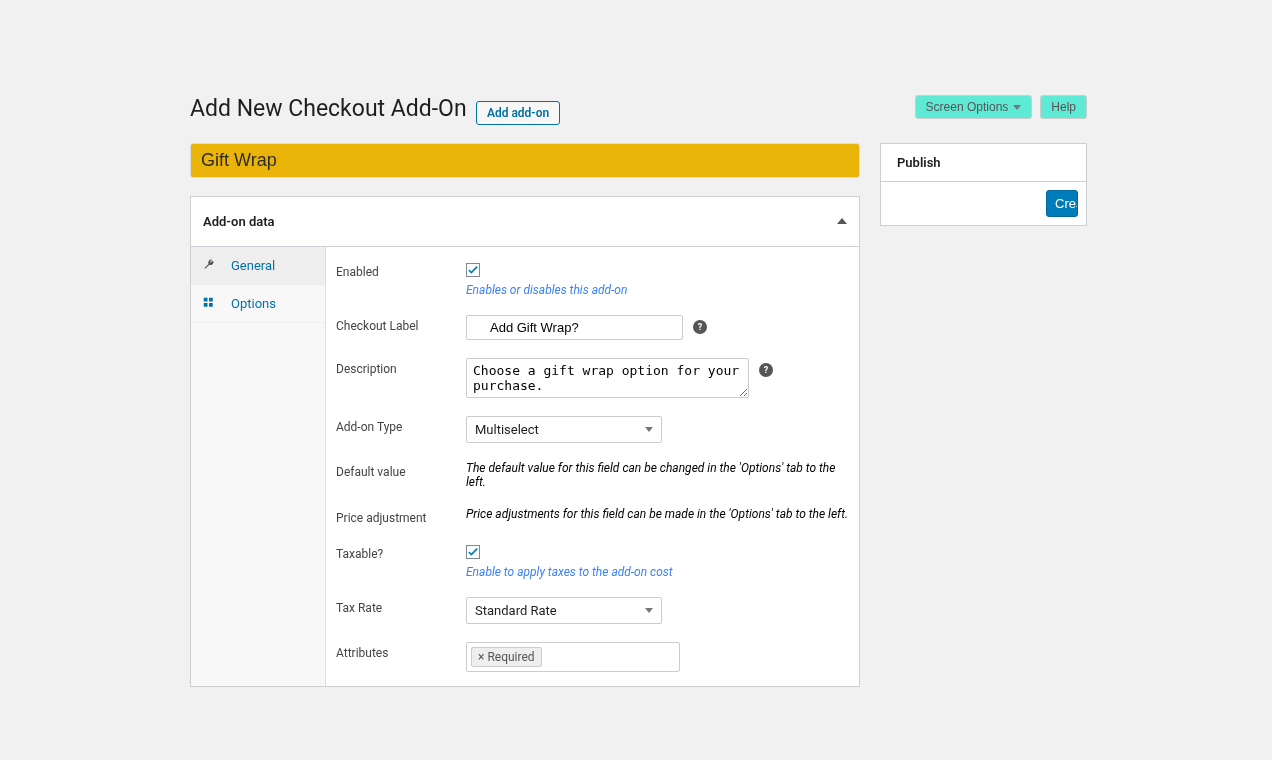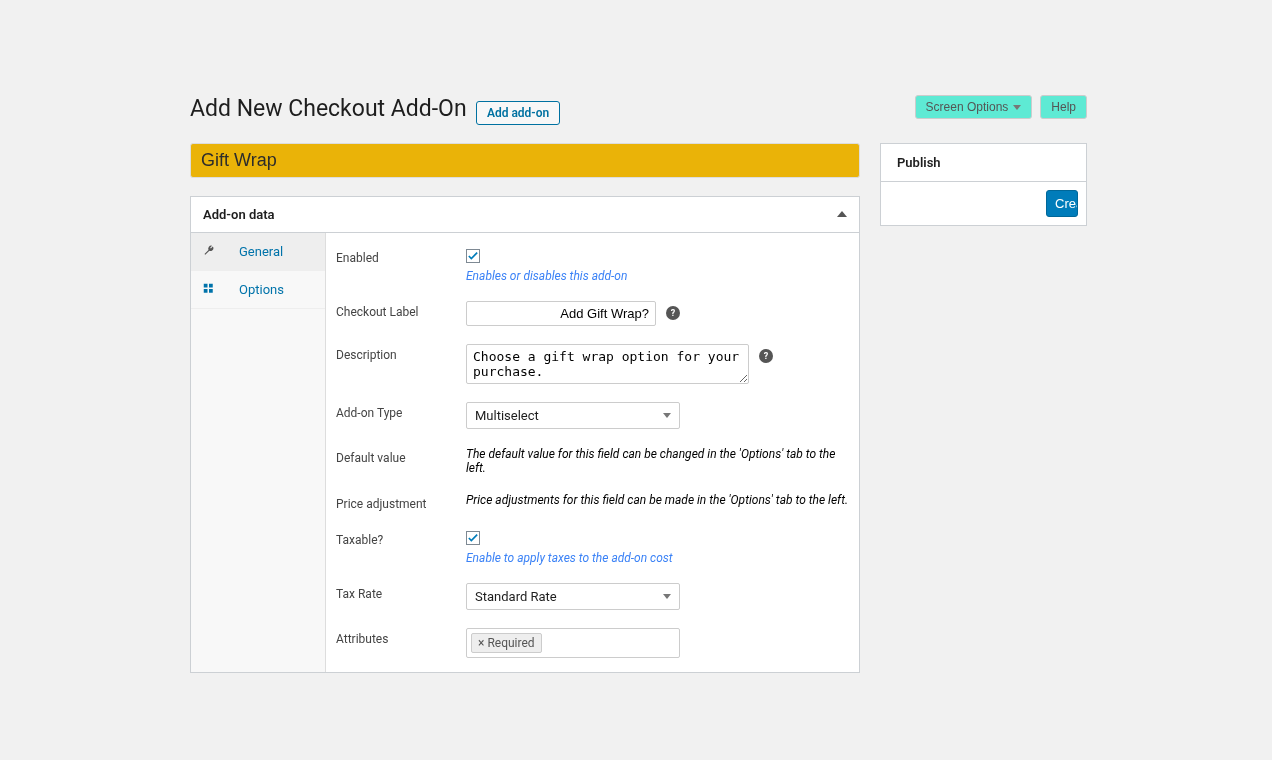--- a/index.html
+++ b/index.html
@@ -77,42 +77,42 @@
 }
 .postbox {
   background: #fff;
   border: 1px solid #ccd0d4;
   margin-top: 18px;
 }
 .postbox-header {
   display: flex;
   justify-content: space-between;
   align-items: center;
-  padding: 10px 12px;
+  padding: 17px 12px;
   border-bottom: 1px solid #ccd0d4;
   gap: 31px;
 }
 .postbox-title { font-size: 13px; font-weight: 600; }
 .toggle-up {
   width: 0; height: 0;
   border-left: 5px solid transparent;
   border-right: 5px solid transparent;
   border-bottom: 6px solid #555;
   cursor: pointer;
 }
 .panel-body { display: flex; }
 .tabs-side {
   width: 135px;
   background: #f8f8f8;
   border-right: 1px solid #ddd;
 }
 .tab {
   display: flex;
   align-items: center;
-  gap: 24px;
+  gap: 16px;
   padding: 11px 12px;
   font-size: 13px;
   color: #555;
   cursor: pointer;
   border-bottom: 1px solid #eee;
 }
 .tab.active { background: #eee; color: #0073aa; }
 .tab.link { color: #0073aa; }
 .tab-icon { width: 12px; height: 12px; display: inline-flex; }
 .form-area { flex: 1; padding: 14px 10px 14px 10px; }
@@ -131,38 +131,37 @@
   font-style: italic;
   color: #3b82f6;
   margin-top: 6px;
 }
 .help-inline {
   font-size: 12px;
   font-style: italic;
   color: #000000;
 }
 .text-input {
-  width: 190px;
-  padding: 4px 6px;
+  width: 217px;
+  padding: 4px 23px;
   border: 1px solid #ccc;
   font-size: 13px;
   border-radius: 2px;
-  text-align: right;
 }
 .textarea {
   width: 283px;
   height: 40px;
   padding: 4px 6px;
   border: 1px solid #ccc;
   font-size: 13px;
   border-radius: 2px;
   resize: both;
 }
 .select {
-  width: 214px;
+  width: 196px;
   border: 1px solid #ccc;
   padding: 5px 8px;
   font-size: 13px;
   border-radius: 2px;
   display: flex;
   justify-content: space-between;
   align-items: center;
   background: #fff;
   cursor: pointer;
 }

